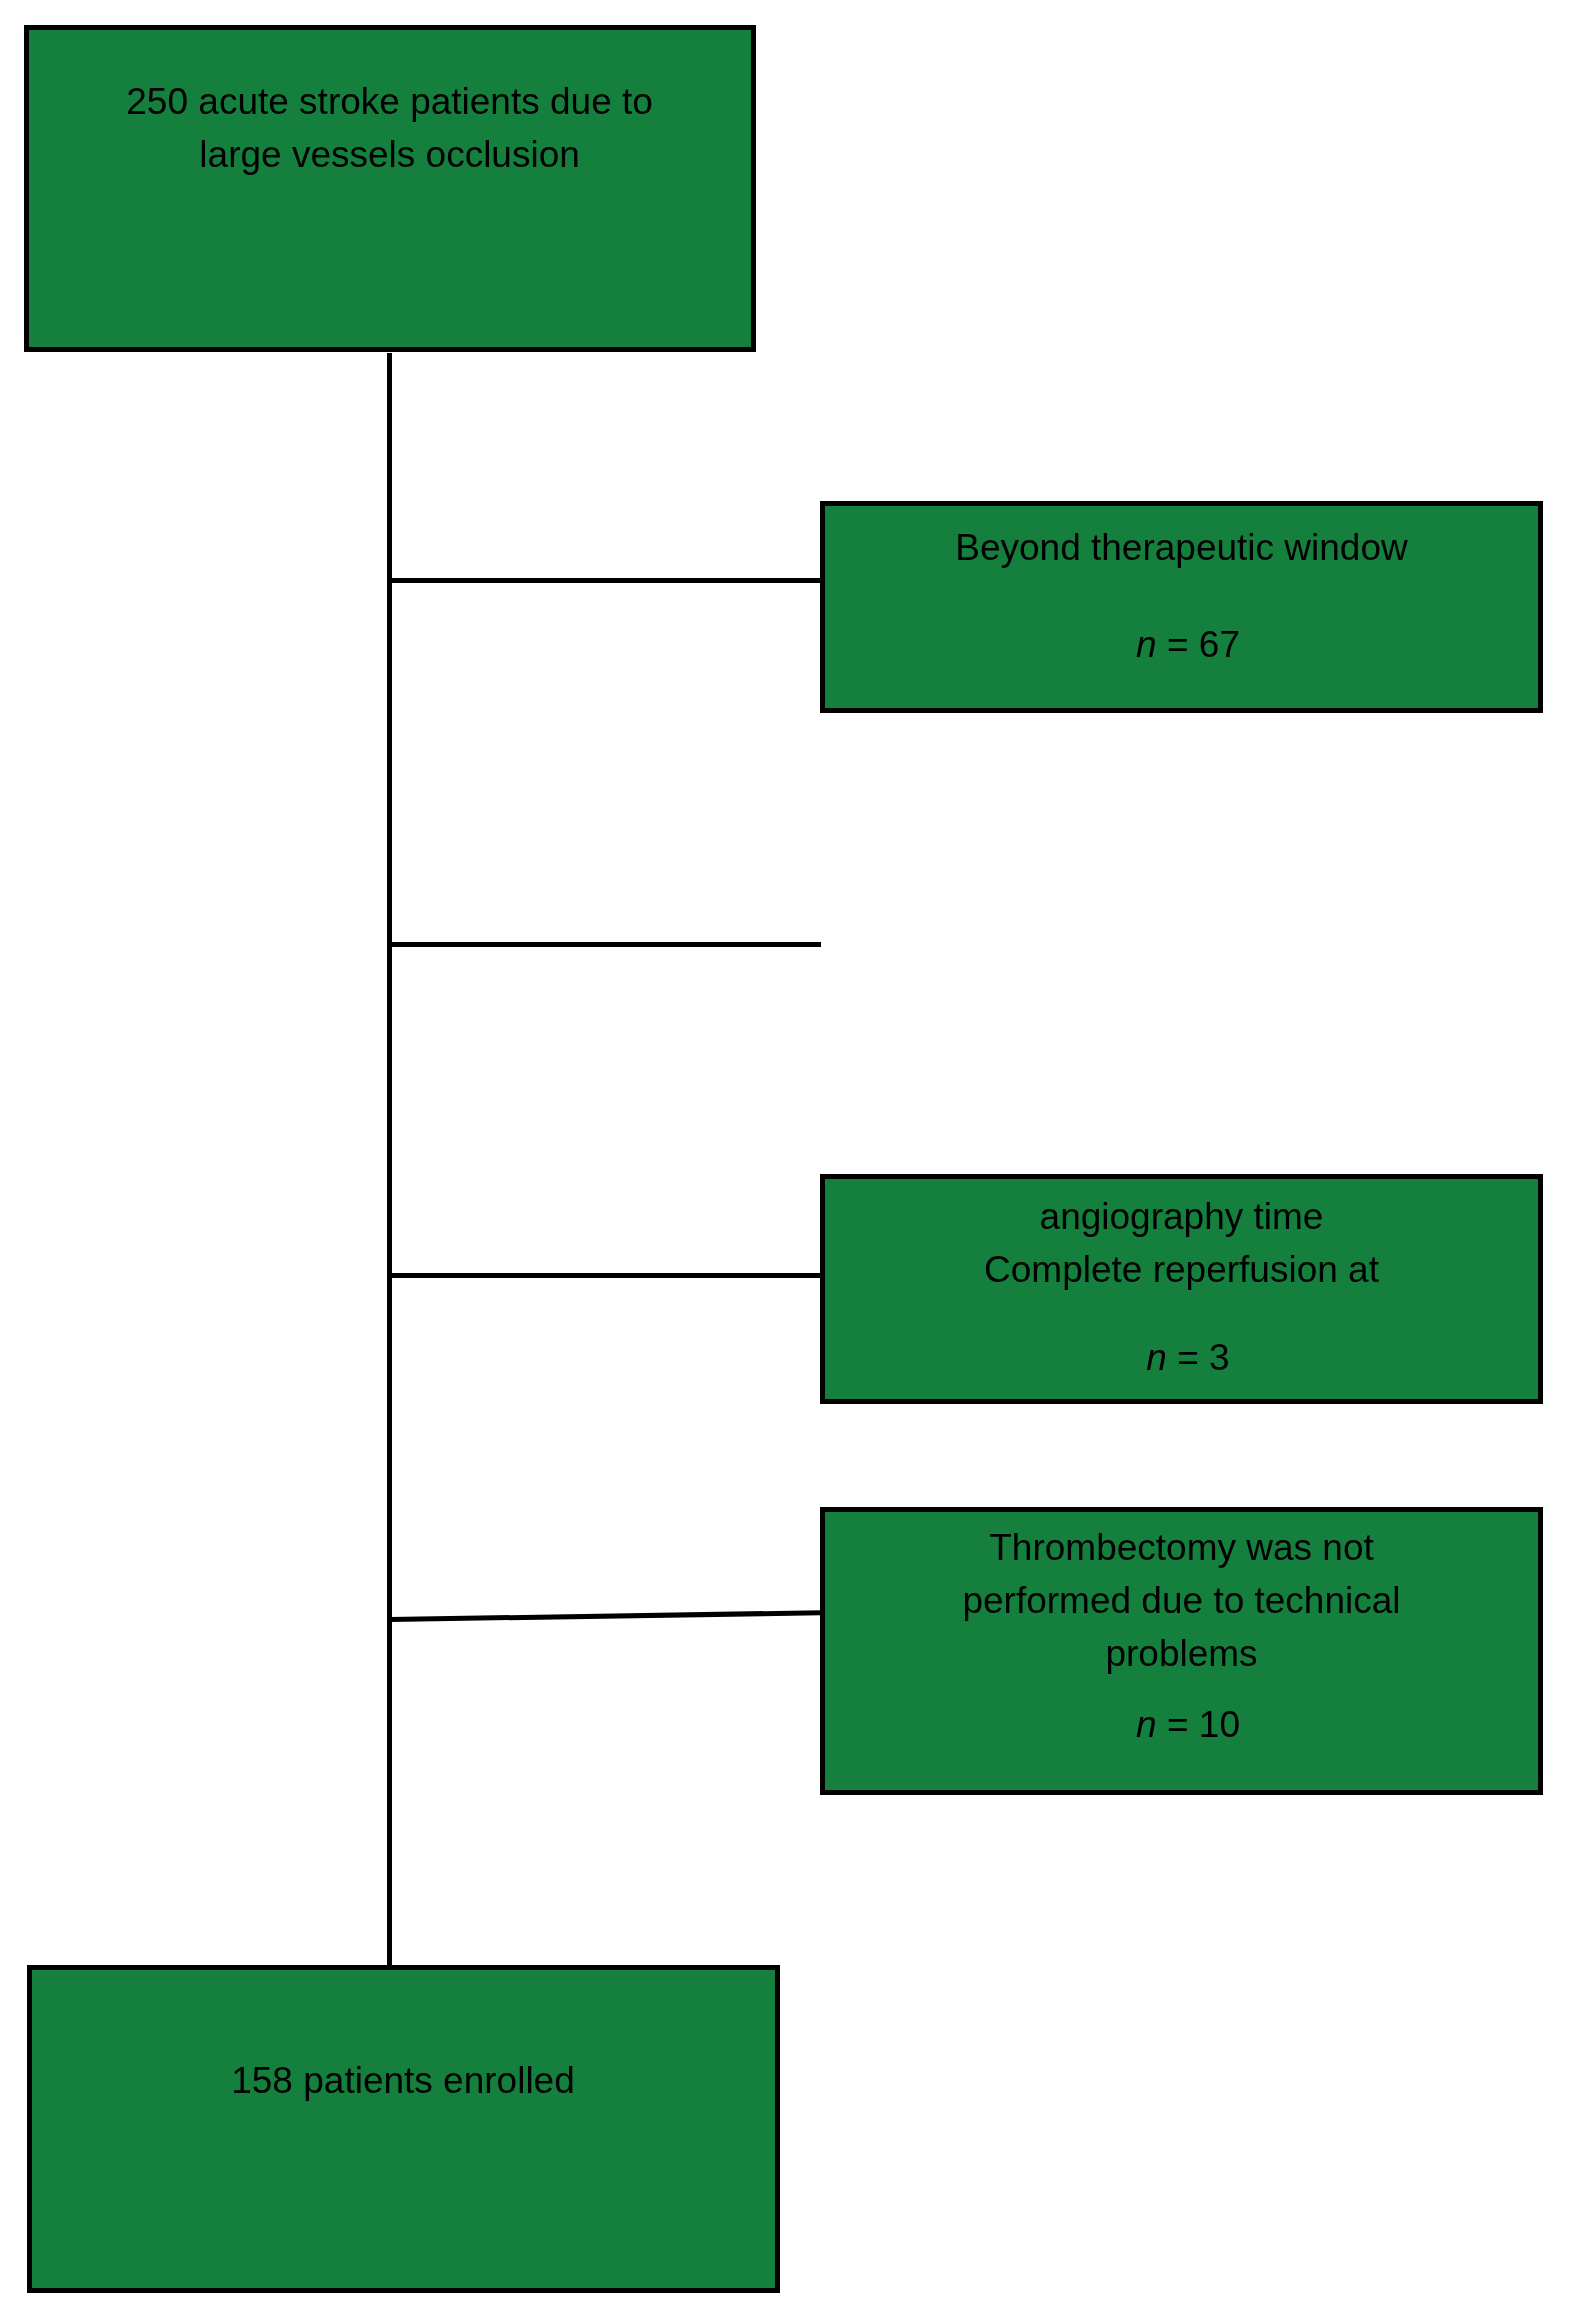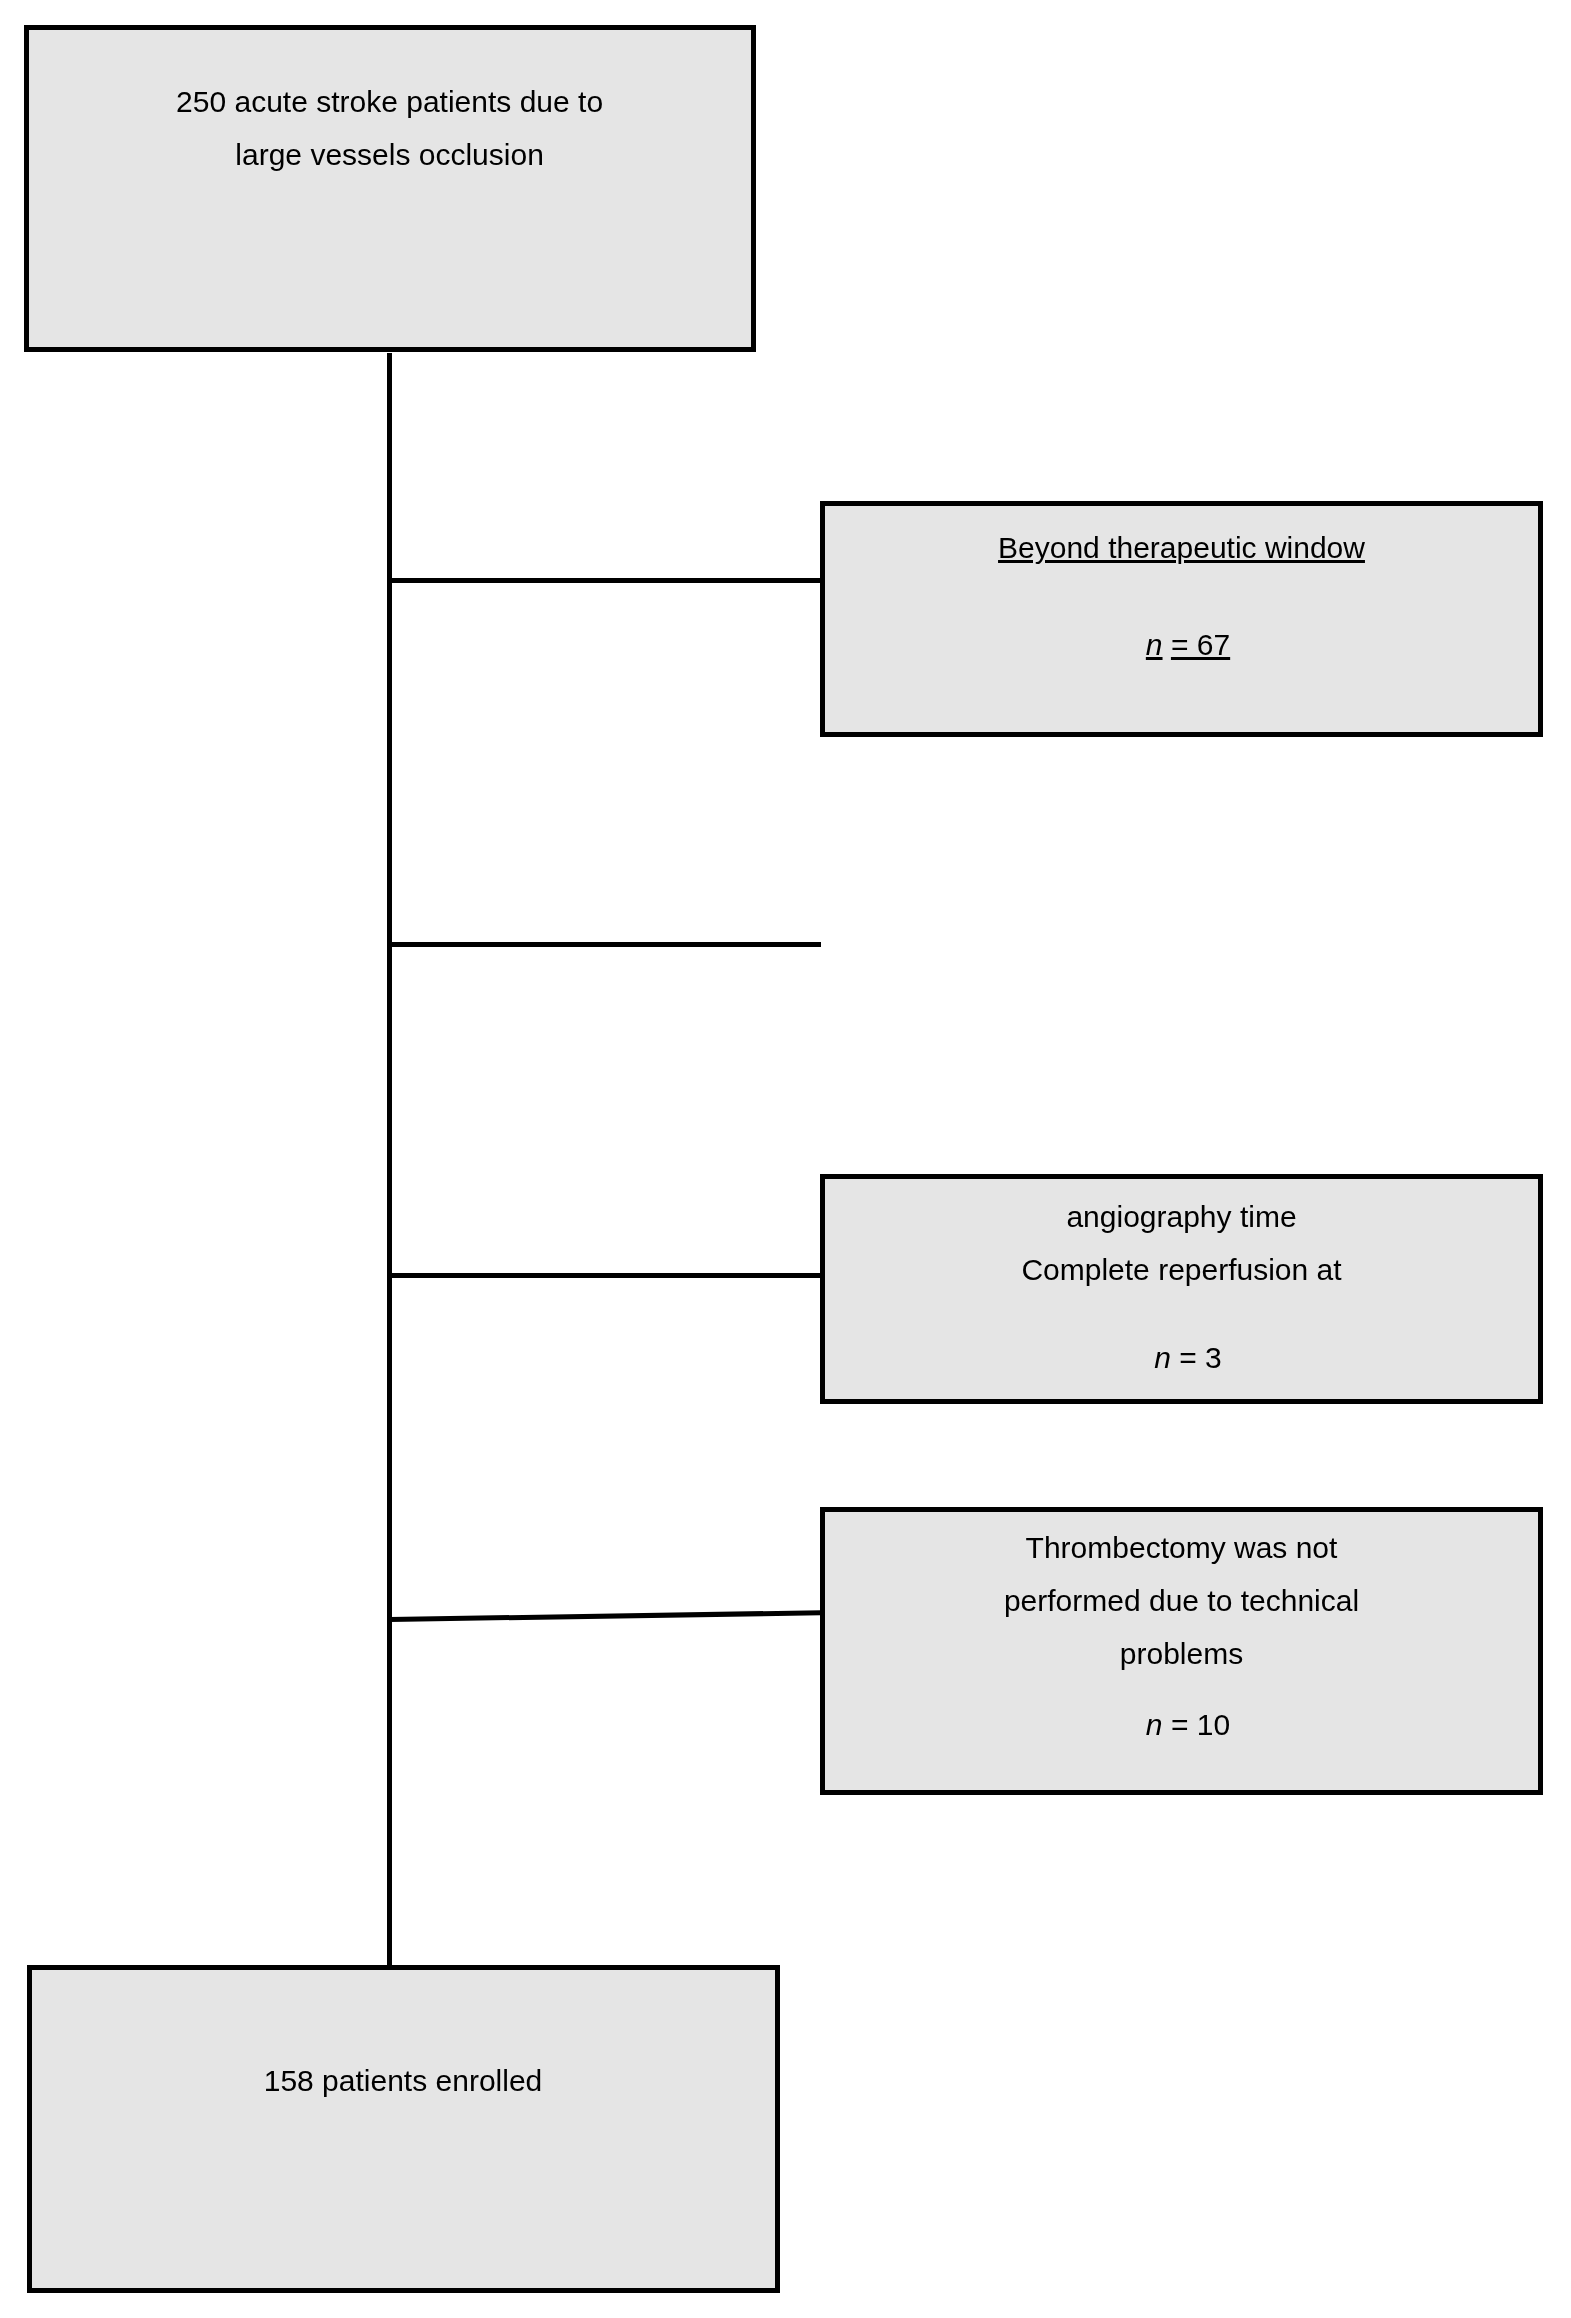--- a/index.html
+++ b/index.html
@@ -12,23 +12,23 @@
     width: 1571px;
     height: 2319px;
     background: #ffffff;
     font-family: "Liberation Sans", "DejaVu Sans", sans-serif;
     color: #000000;
   }
   .fbox {
     position: absolute;
     box-sizing: border-box;
     border: 5.9px solid #000000;
-    background: #e5e5e5;
+    background: #15803d;
     text-align: center;
-    font-size: 30px;
+    font-size: 37px;
     line-height: 53px;
   }
   .bline {
     white-space: nowrap;
   }
   .nline {
     white-space: nowrap;
     padding-left: 13px;
   }
   .nvar {
@@ -67,21 +67,21 @@
     left: 23.6px;
     top: 25px;
     width: 732px;
     height: 327px;
     padding-top: 45px;
   }
   .excl-box {
     left: 820px;
     width: 723px;
   }
-  #excl-box-1 { top: 501px;  height: 236px; padding-top: 15.3px; text-decoration: underline; }
+  #excl-box-1 { top: 501px;  height: 212px; padding-top: 15.3px; }
   #excl-box-1 .nline { margin-top: 44px; }
   #excl-box-2 { top: 855px; height: 206px; padding-top: 15.3px; }
   #excl-box-2 .nline { margin-top: 45px; }
   #excl-box-3 { top: 1174px; height: 230px; padding-top: 10.6px; }
   #excl-box-3 .nline { margin-top: 35px; }
   #excl-box-4 { top: 1507px; height: 288px; padding-top: 8.8px; }
   #excl-box-4 .nline { margin-top: 18.3px; }
   #end-box {
     left: 26.5px;
     top: 1965px;

